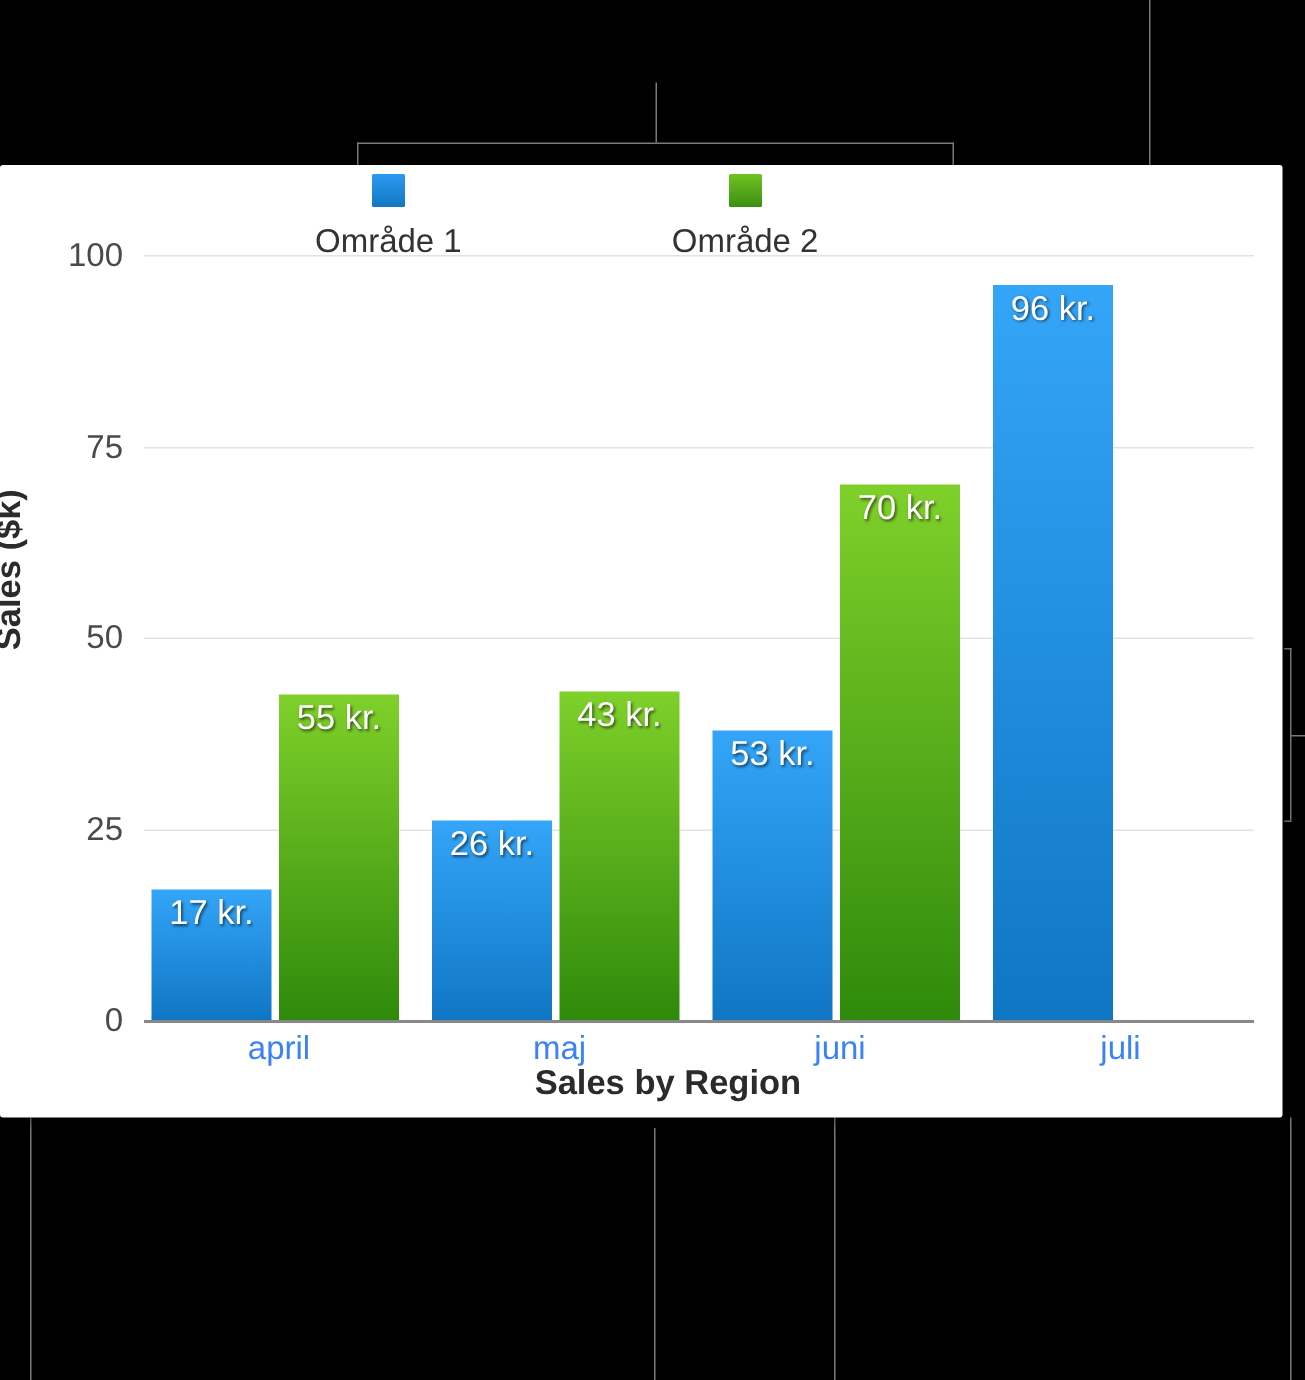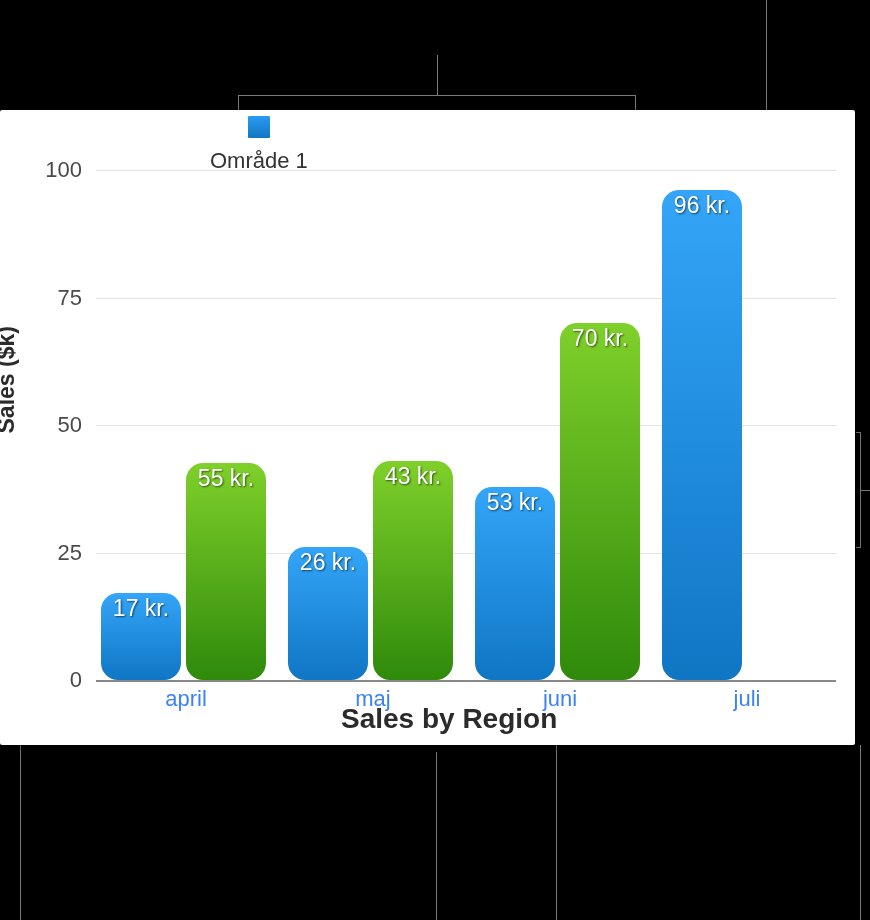--- a/index.html
+++ b/index.html
@@ -87,29 +87,28 @@
       font-size: 23px;
       font-weight: 600;
       color: #2b2b2b;
       white-space: nowrap;
     }
     .x-title {
       position: absolute;
       left: 50%;
       bottom: 10px;
       transform: translateX(-40%);
-      font-size: 28px;
+      font-size: 23px;
       font-weight: 600;
       color: #2b2b2b;
     }
     .bar {
       position: absolute;
       bottom: 0;
       width: 80px;
-      border-radius: 17px;
     }
     .bar.blue  { background: linear-gradient(180deg, #34a5f8 0%, #0f76c4 100%); }
     .bar.green { background: linear-gradient(180deg, #7fd02a 0%, #2f8a0b 100%); padding-left: 40px; }
     .bar-label {
       position: absolute;
       top: 2px;
       left: 50%;
       transform: translateX(-50%);
       font-size: 23px;
       font-weight: 400;
@@ -170,20 +169,24 @@
 <div class="callout" id="co-bx-l"></div>
 <div class="callout" id="co-bx-r"></div>
 
 <div class="chart-card">
 
   <div class="legend">
     <div class="legend-item">
       <div class="swatch blue"></div>
       <span>Område 1</span>
     </div>
+    <div class="legend-item">
+      <div class="swatch green"></div>
+      <span>Område 2</span>
+    </div>
   </div>
 
   <div class="y-title">Sales ($k)</div>
   <div class="x-title">Sales by Region</div>
 
   <div class="plot">
 
     <div class="axis-line base" style="top:510px"></div>
     <div class="axis-line" style="top:382.5px"></div>
     <div class="axis-line" style="top:255px"></div>

